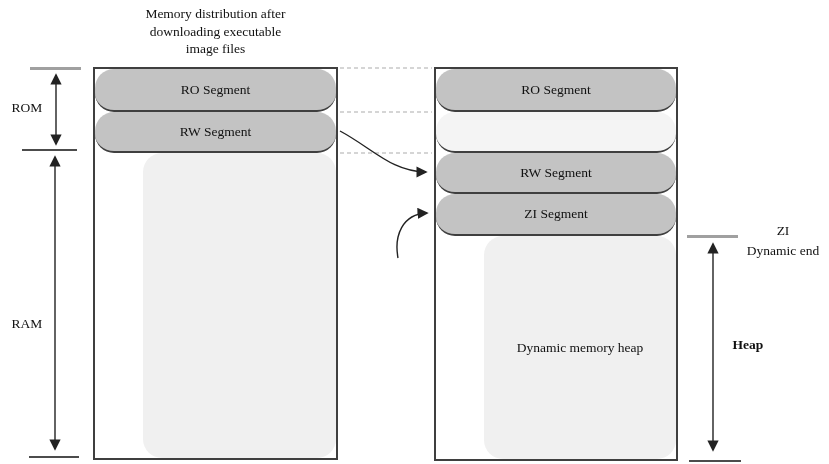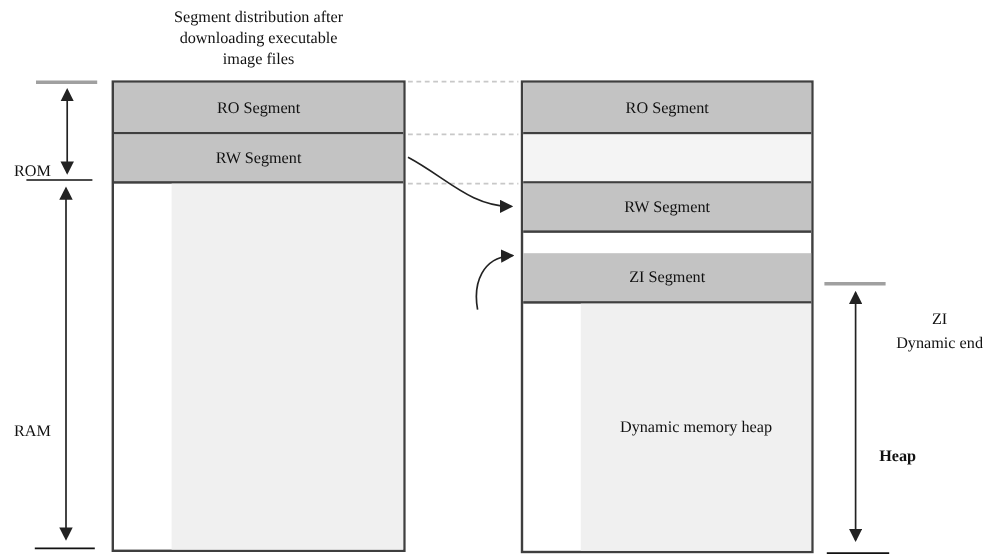--- a/index.html
+++ b/index.html
@@ -14,51 +14,52 @@
     text-align:center; font-size:13.5px; line-height:17.5px;
     white-space:pre-line; color:#111111;
   }
   .col {
     position:absolute; box-sizing:border-box;
     border:2px solid #3f3f3f; display:flex; flex-direction:column;
   }
   .seg {
     box-sizing:border-box; display:flex; align-items:center; justify-content:center;
     font-size:13.5px;
+    border-radius:19px;
   }
   .seg.dark { background:#c3c3c3; border-bottom:2px solid #3f3f3f; }
   .seg.light { background:#f0f0f0; }
   .seg.gap { background:#f4f4f4; border-bottom:2px solid #3f3f3f; }
   .seg.last { border-bottom:none; flex:1 1 auto;margin-left:48px; }
   .bracket-label {
     text-align:center; font-size:13.5px; line-height:20px;
-    white-space:pre-line; color:#111111;margin-top:35px;
+    white-space:pre-line; color:#111111;
   }
   svg.overlay { position:absolute; left:0; top:0; pointer-events:none; }
 </style>
 </head>
 <body>
 
 <div id="page">
 
-  <div class="abs title" style="left:93px; top:5px; width:245px;">Segment distribution after
+  <div class="abs title" style="left:93px; top:5px; width:245px;">Memory distribution after
 downloading executable
 image files</div>
 
   <div class="col" style="left:93px; top:67px; width:245px; height:393px;">
     <div class="seg dark" style="height:43px;">RO Segment</div>
     <div class="seg dark" style="height:41px;">RW Segment</div>
     <div class="seg light last"></div>
   </div>
 
   <div class="col" style="left:434px; top:67px; width:244px; height:394px;">
     <div class="seg dark" style="height:43px;">RO Segment</div>
     <div class="seg gap" style="height:41px;"></div>
     <div class="seg dark" style="height:41px;">RW Segment</div>
-    <div class="seg dark" style="height:42px;margin-top:17px;">ZI Segment</div>
+    <div class="seg dark" style="height:42px;">ZI Segment</div>
     <div class="seg light last">Dynamic memory heap</div>
   </div>
 
   <div class="abs bracket-label" style="left:2px; top:98px; width:50px;">ROM</div>
   <div class="abs bracket-label" style="left:2px; top:314px; width:50px;">RAM</div>
   <div class="abs bracket-label" style="left:738px; top:221px; width:90px;">ZI
 Dynamic end</div>
   <div class="abs bracket-label" style="left:718px; top:335px; width:60px;font-weight:bold;">Heap</div>
 
   <svg class="overlay" width="829" height="464" viewBox="0 0 829 464">

